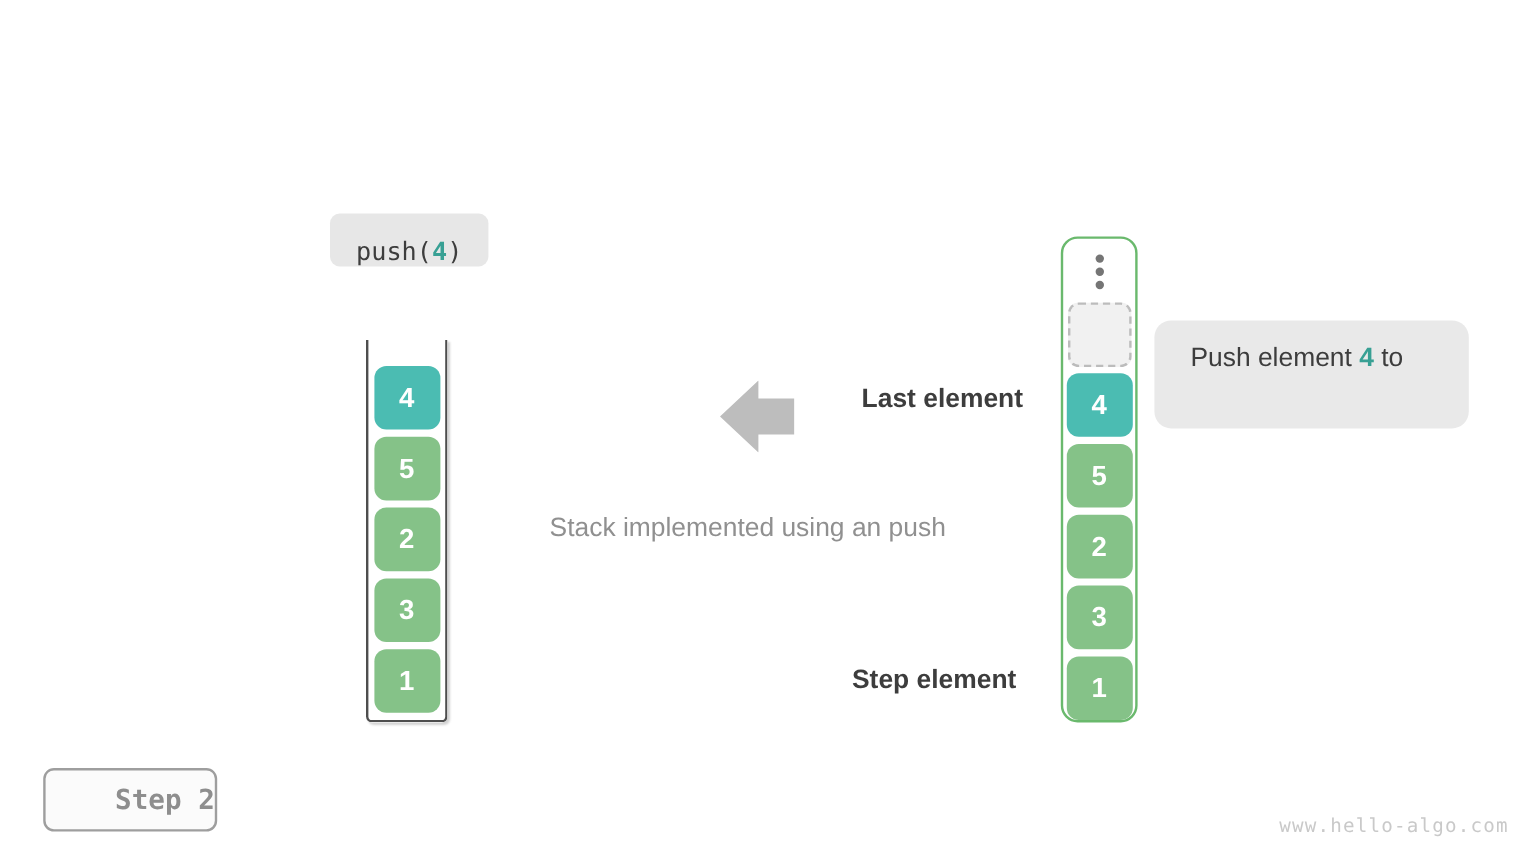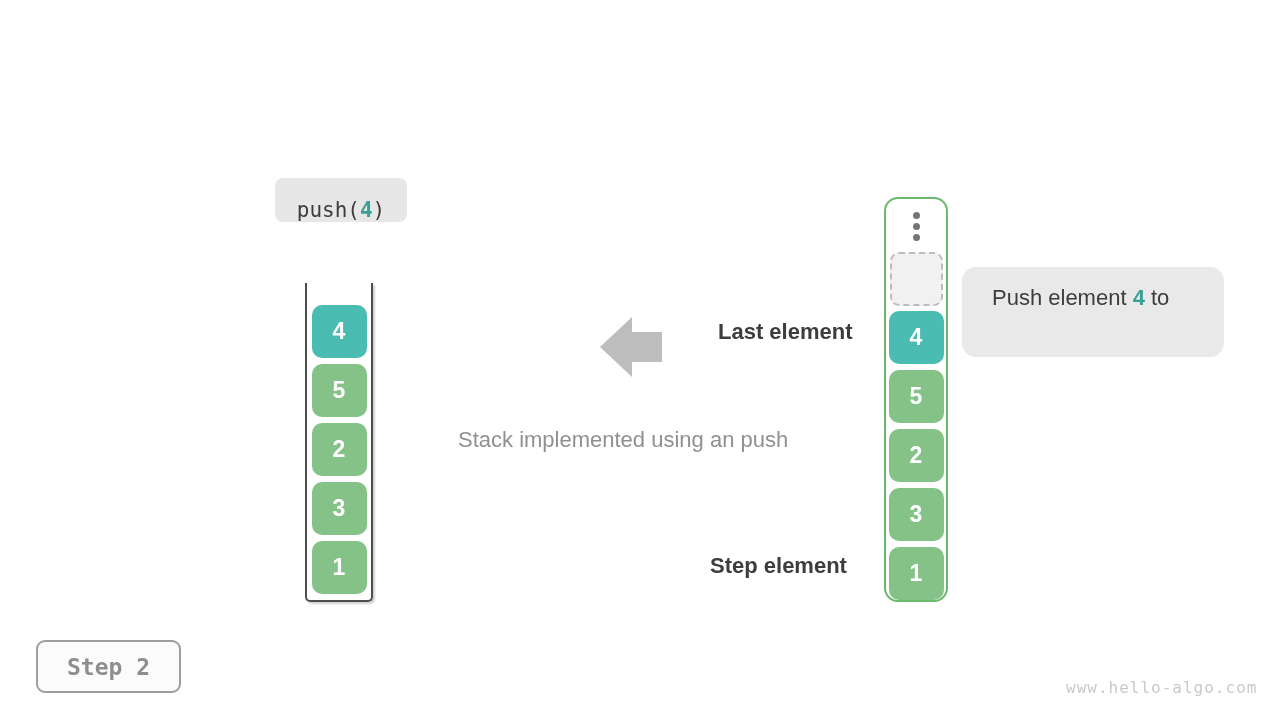--- a/index.html
+++ b/index.html
@@ -82,21 +82,21 @@
     box-sizing:border-box;padding:16px 0 0 30px;
     font-size:22px;color:#3d3d3d;line-height:29px;
   }
   .bubble .hl{color:#38a094;font-weight:bold;}
 
   
   .step-badge{
     left:36px;top:640px;width:145px;height:53px;
     background:#fbfbfb;border:2px solid #9e9e9e;border-radius:9px;
     box-sizing:border-box;
-    display:flex;align-items:center;justify-content:center;
+    display:flex;align-items:center;justify-content:flex-end;
     font-family:"DejaVu Sans Mono","Liberation Mono",monospace;
     font-size:23px;font-weight:bold;color:#8e8e8e;
   }
 
   .watermark{
     left:1066px;top:678px;
     font-family:"DejaVu Sans Mono","Liberation Mono",monospace;
     font-size:16px;color:#c9c9c9;letter-spacing:1px;
   }
 </style>

